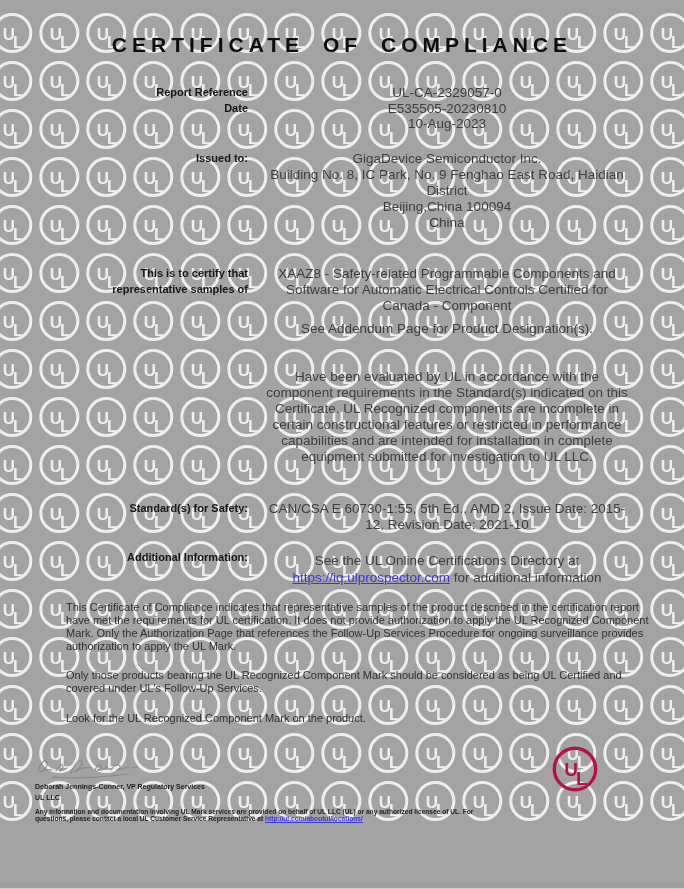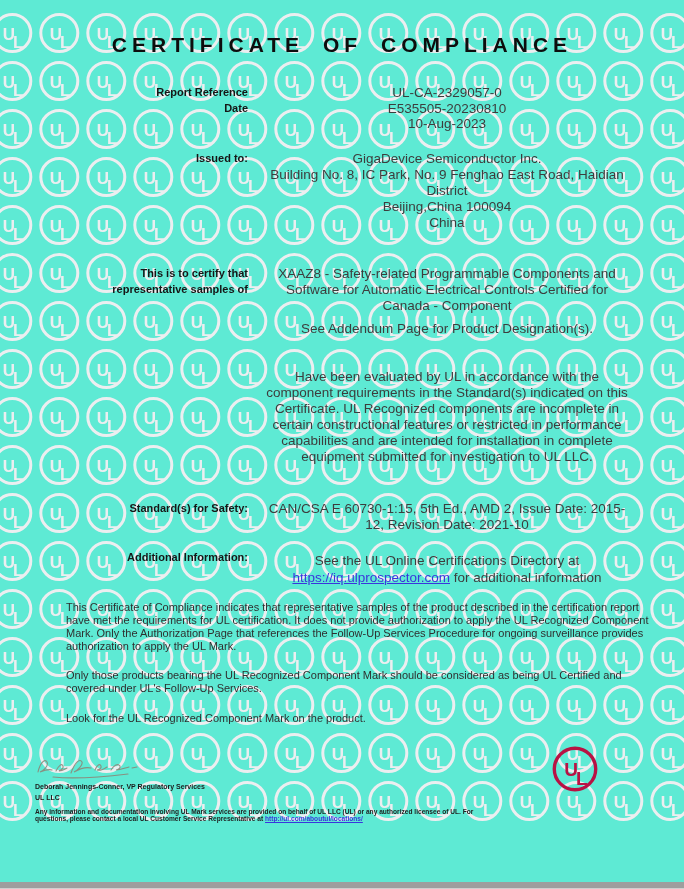--- a/index.html
+++ b/index.html
@@ -1,17 +1,17 @@
 <!DOCTYPE html>
 <html style="--ul-red: #b81244; --wm-color: #eceef0; --link-blue: #3a35dd;"><head>
 <meta charset="utf-8">
 <style>
   html,body{margin:0;padding:0;background:#ffffff;}
   .page{
-    position:relative;width:684px;height:889px;background:#5eead4;overflow:hidden;
+    position:relative;width:684px;height:889px;background:#a3a3a3;overflow:hidden;
     font-family:"Liberation Sans", sans-serif;
   }
   .wm-svg{position:absolute;left:0;top:0;z-index:0;}
   .layer{position:absolute;z-index:2;}
 
   .cert-title{
     left:0;top:33px;width:684px;text-align:center;
     font-size:21px;font-weight:700;letter-spacing:5px;word-spacing:8px;color:#0d0d0d;
   }
   .label-col{
@@ -337,21 +337,21 @@
     <div>representative samples of</div>
   </div>
   <div class="layer value-col lh16" style="top:266px">
     <div>XAAZ8 - Safety-related Programmable Components and Software for Automatic Electrical Controls Certified for Canada - Component</div>
     <div class="addendum">See Addendum Page for Product Designation(s).</div>
   </div>
 
   <div class="layer value-col lh16" style="top:369px">Have been evaluated by UL in accordance with the component requirements in the Standard(s) indicated on this Certificate. UL Recognized components are incomplete in certain constructional features or restricted in performance capabilities and are intended for installation in complete equipment submitted for investigation to UL LLC.</div>
 
   <div class="layer label-col" style="top:501px">Standard(s) for Safety:</div>
-  <div class="layer value-col lh16" style="top:501px">CAN/CSA E 60730-1:15, 5th Ed., AMD 2, Issue Date: 2015-12, Revision Date: 2021-10</div>
+  <div class="layer value-col lh16" style="top:501px">CAN/CSA E 60730-1:55, 5th Ed., AMD 2, Issue Date: 2015-12, Revision Date: 2021-10</div>
 
   <div class="layer label-col" style="top:550px">Additional Information:</div>
   <div class="layer value-col lh17" style="top:552px">
     <span>See the UL Online Certifications Directory at </span><a class="doc-link" href="#">https://iq.ulprospector.com</a><span> for additional information</span>
   </div>
 
   <div class="layer legal" style="top:601px">This Certificate of Compliance indicates that representative samples of the product described in the certification report have met the requirements for UL certification. It does not provide authorization to apply the UL Recognized Component Mark. Only the Authorization Page that references the Follow-Up Services Procedure for ongoing surveillance provides authorization to apply the UL Mark.</div>
   <div class="layer legal" style="top:669px">Only those products bearing the UL Recognized Component Mark should be considered as being UL Certified and covered under UL's Follow-Up Services.</div>
   <div class="layer legal" style="top:712px">Look for the UL Recognized Component Mark on the product.</div>
 

